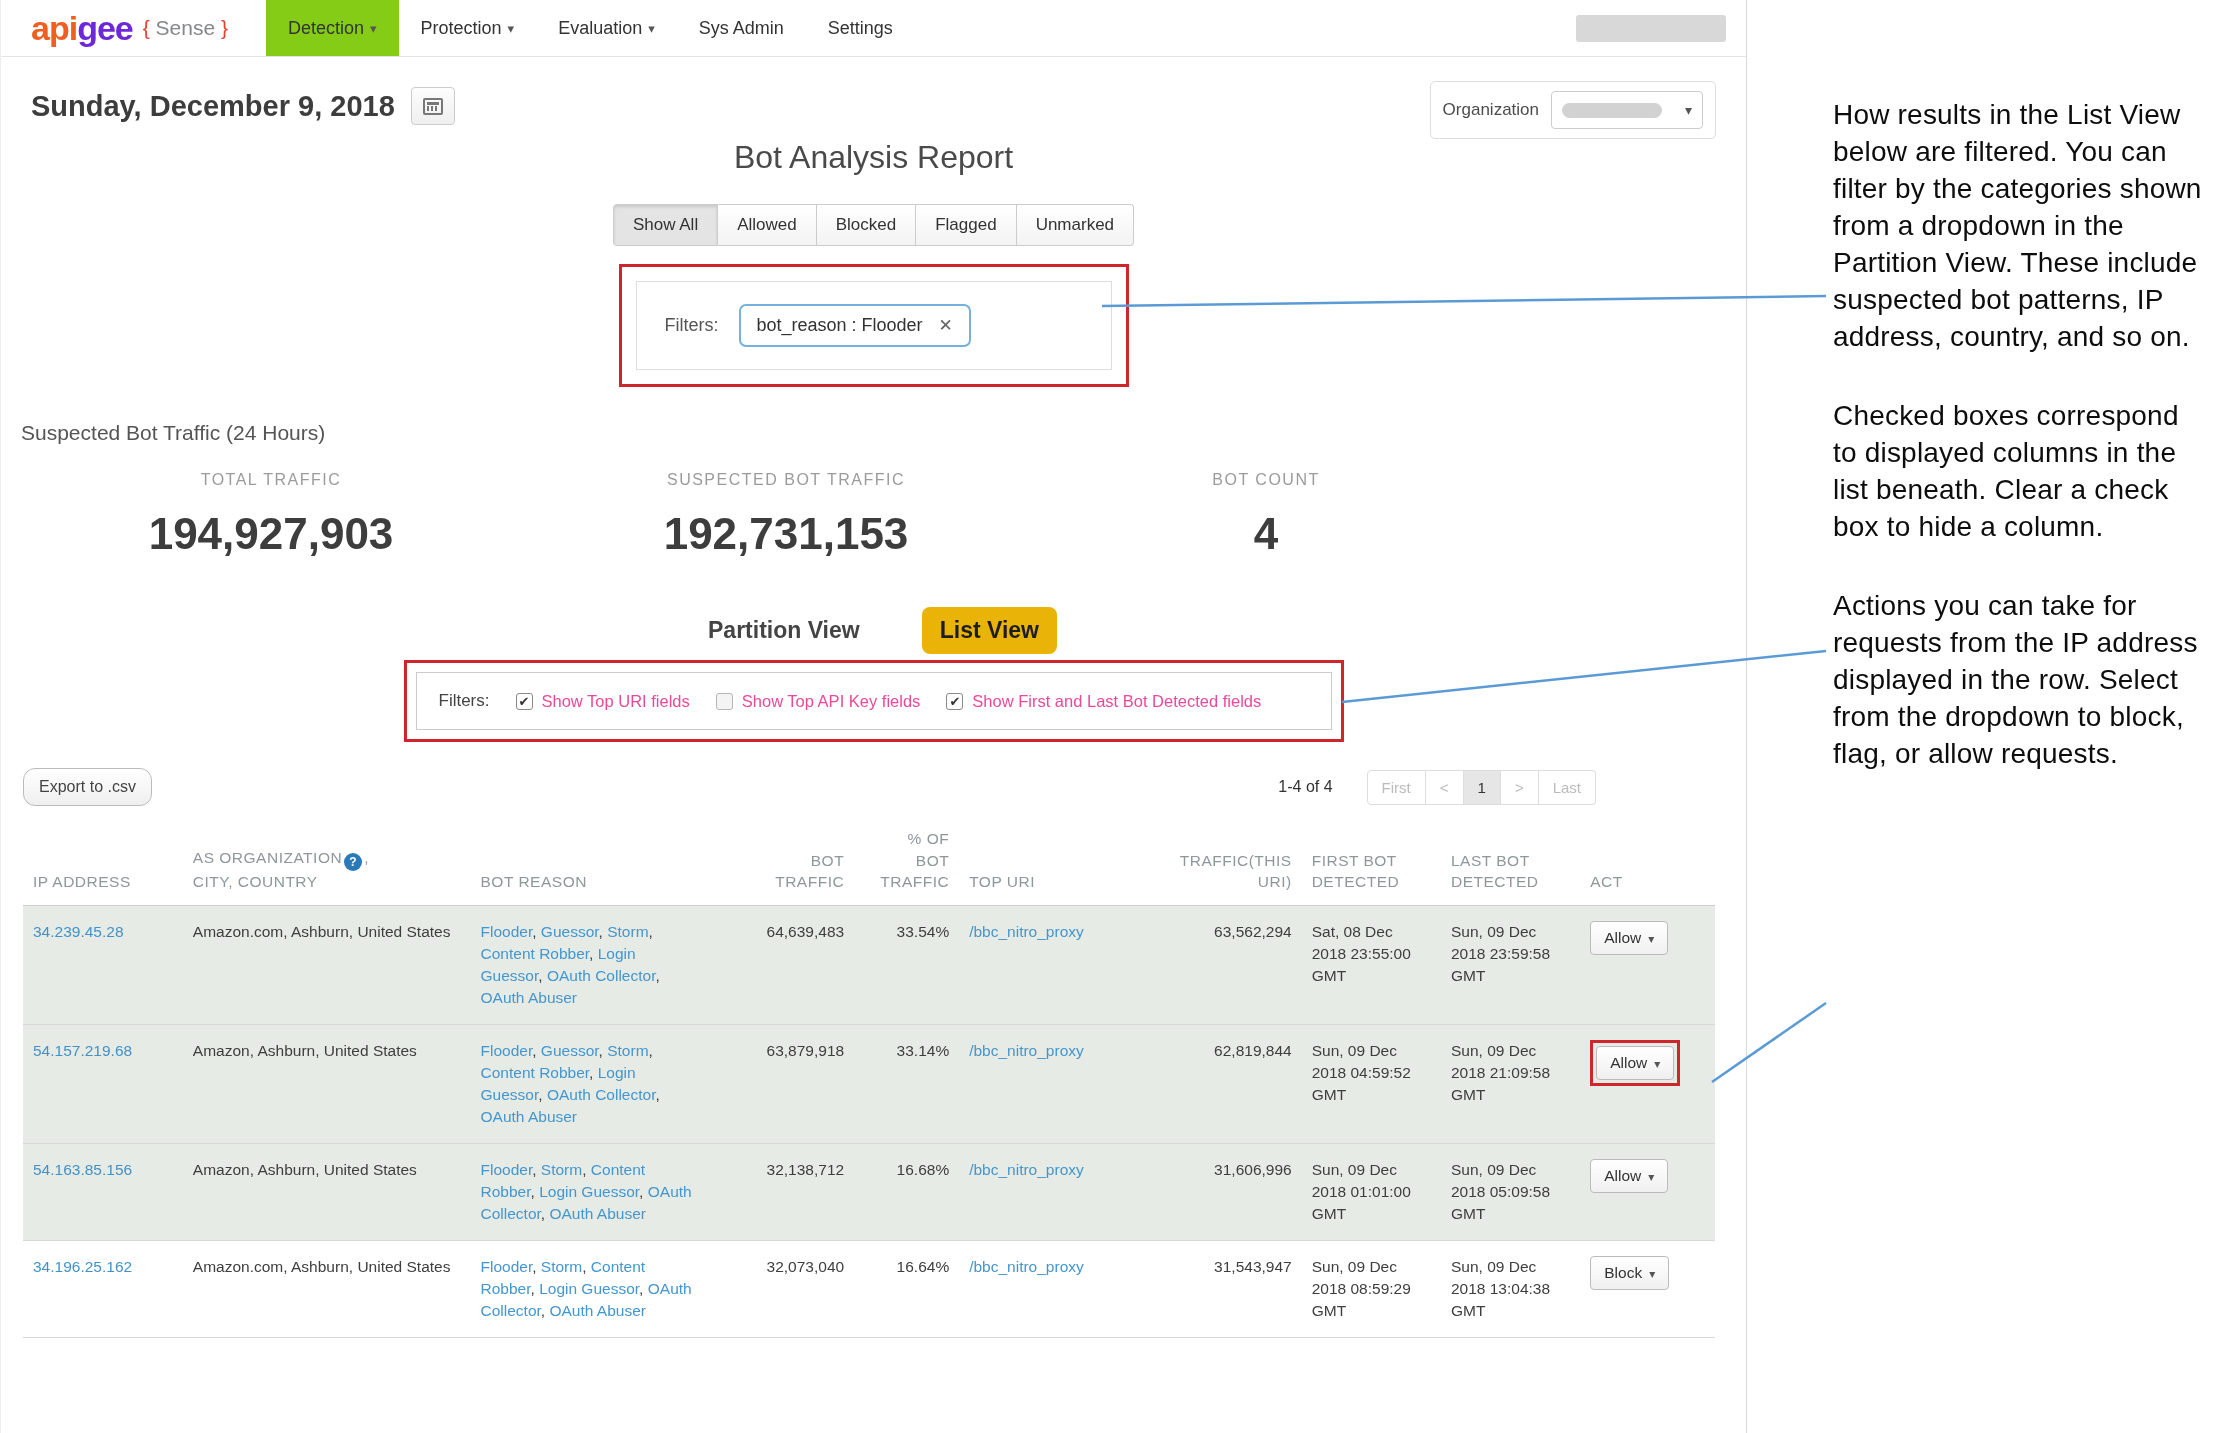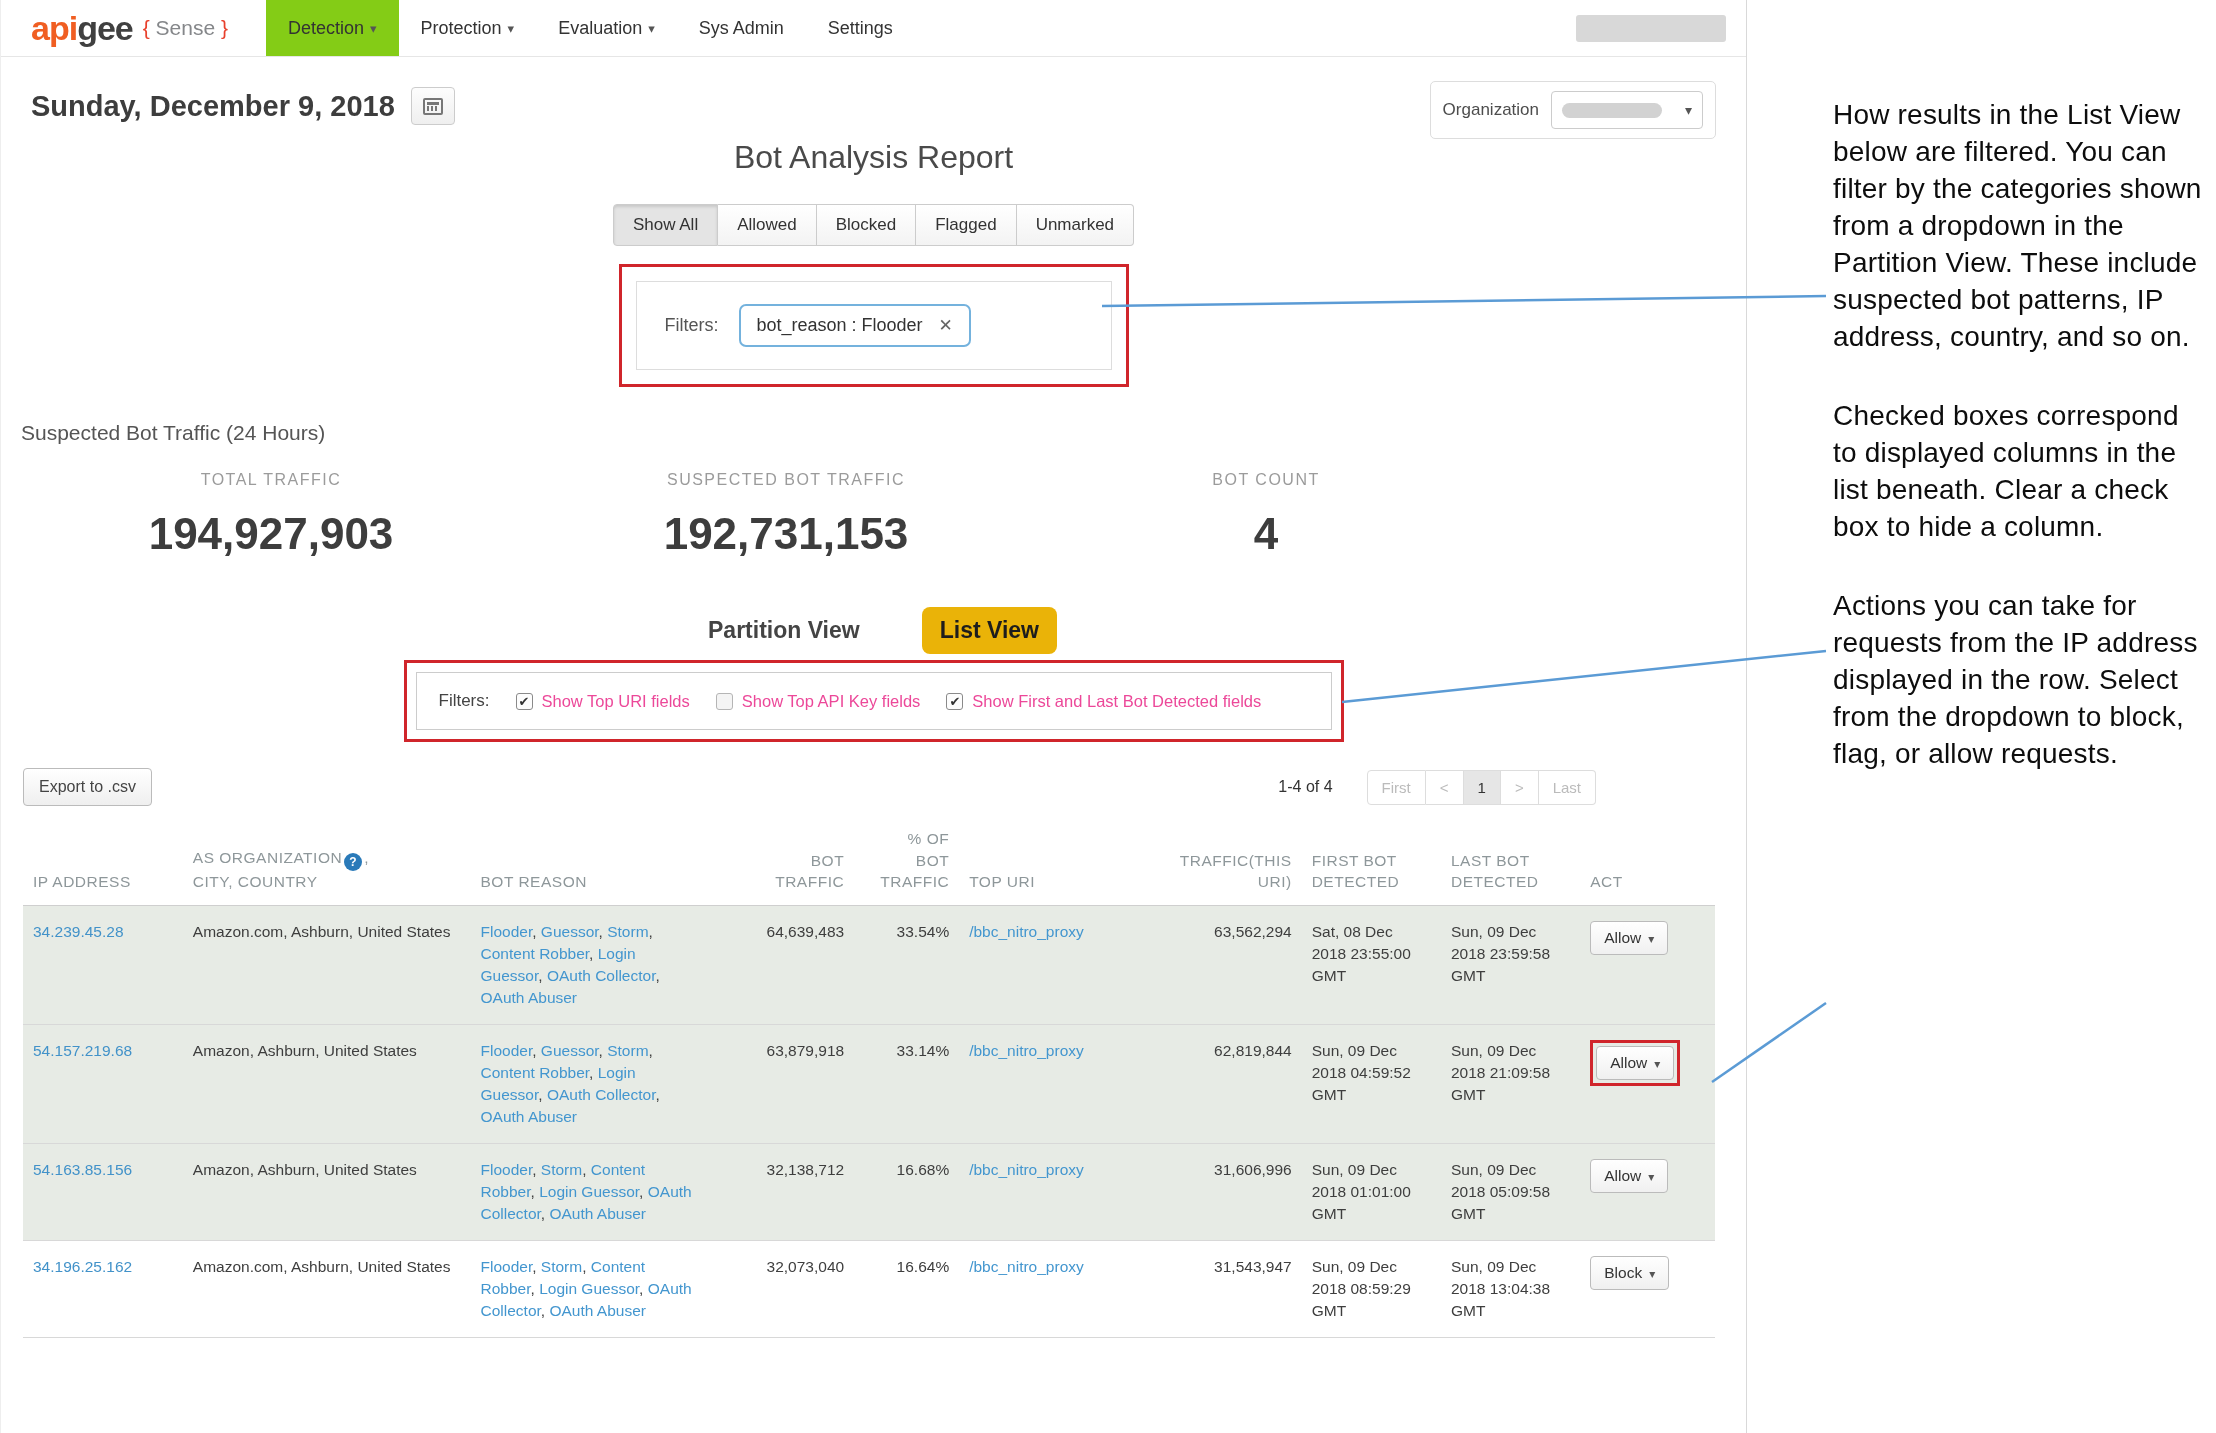--- a/index.html
+++ b/index.html
@@ -8,21 +8,21 @@
 
   
   .app { position:absolute; left:0; top:0; width:1747px; height:1446px;
          border-right:1px solid #d9d9d9; border-bottom:1px solid #cfcfcf; border-left:1px solid #eee;
          border-radius:0 0 8px 8px; background:#fff; }
 
   
   .navbar { height:57px; border-bottom:1px solid #e6e6e6; display:flex; align-items:stretch; padding-left:30px; }
   .logo { display:flex; align-items:center; margin-right:38px; }
   .logo .api { font-size:34px; font-weight:bold; color:#f05e22; letter-spacing:-1px; }
-  .logo .gee { font-size:34px; font-weight:bold; color:#404040; letter-spacing:-1px; }
+  .logo .gee { font-size:34px; font-weight:bold; color:#6d28d9; letter-spacing:-1px; }
   .logo .sense { font-size:21px; margin-left:10px; color:#85878a; }
   .logo .brace { color:#e8402c; }
   .nav-items { display:flex; align-items:stretch; }
   .nav-item { display:flex; align-items:center; padding:0 22px; font-size:18px; color:#333; cursor:pointer; }
   .nav-item.active { background:#84cc16; }
   .nav-item .caret { font-size:13px; margin-left:6px; color:#555; }
   .user-redacted { position:absolute; right:20px; top:15px; width:150px; height:27px; background:#d8d8d8; border-radius:3px; }
 
   
   .header { position:relative; margin:30px 30px 0 30px; }
@@ -76,21 +76,21 @@
   .colfilter-panel { border:1px solid #ccc; background:#fff; padding:18px 22px; display:flex; align-items:center; gap:26px; }
   .colfilter-label { font-size:17px; color:#444; }
   .cbx { display:flex; align-items:center; gap:9px; cursor:pointer; }
   .cbx-box { width:17px; height:17px; border:1px solid #8a8a8a; border-radius:3px; background:#fdfdfd;
              display:flex; align-items:center; justify-content:center; font-size:13px; color:#333; }
   .cbx-box.unchecked { background:#f4f4f4; color:transparent; border-color:#b5b5b5; }
   .cbx-label { font-size:16.5px; font-weight:normal; color:#ec4899; }
 
   
   .toolbar { display:flex; justify-content:space-between; align-items:center; margin:26px 150px 0 22px; }
-  .export-btn { border:1px solid #bbb; border-radius:4px; background:linear-gradient(#fff,#efefef);
+  .export-btn { border:1px solid #bbb; border-radius:12px; background:linear-gradient(#fff,#efefef);
                 padding:9px 15px; font-size:16px; color:#444; cursor:pointer; }
   .pager-wrap { display:flex; align-items:center; gap:34px; }
   .pager-range { font-size:16px; color:#333; }
   .pager { display:flex; }
   .pg-btn { border:1px solid #ddd; border-left:none; background:#fff; padding:8px 14px; font-size:15px; color:#bbb; cursor:pointer; }
   .pg-btn:first-child { border-left:1px solid #ddd; border-radius:4px 0 0 4px; }
   .pg-btn:last-child { border-radius:0 4px 4px 0; }
   .pg-btn.active { background:#e6e6e6; color:#333; }
 
   

